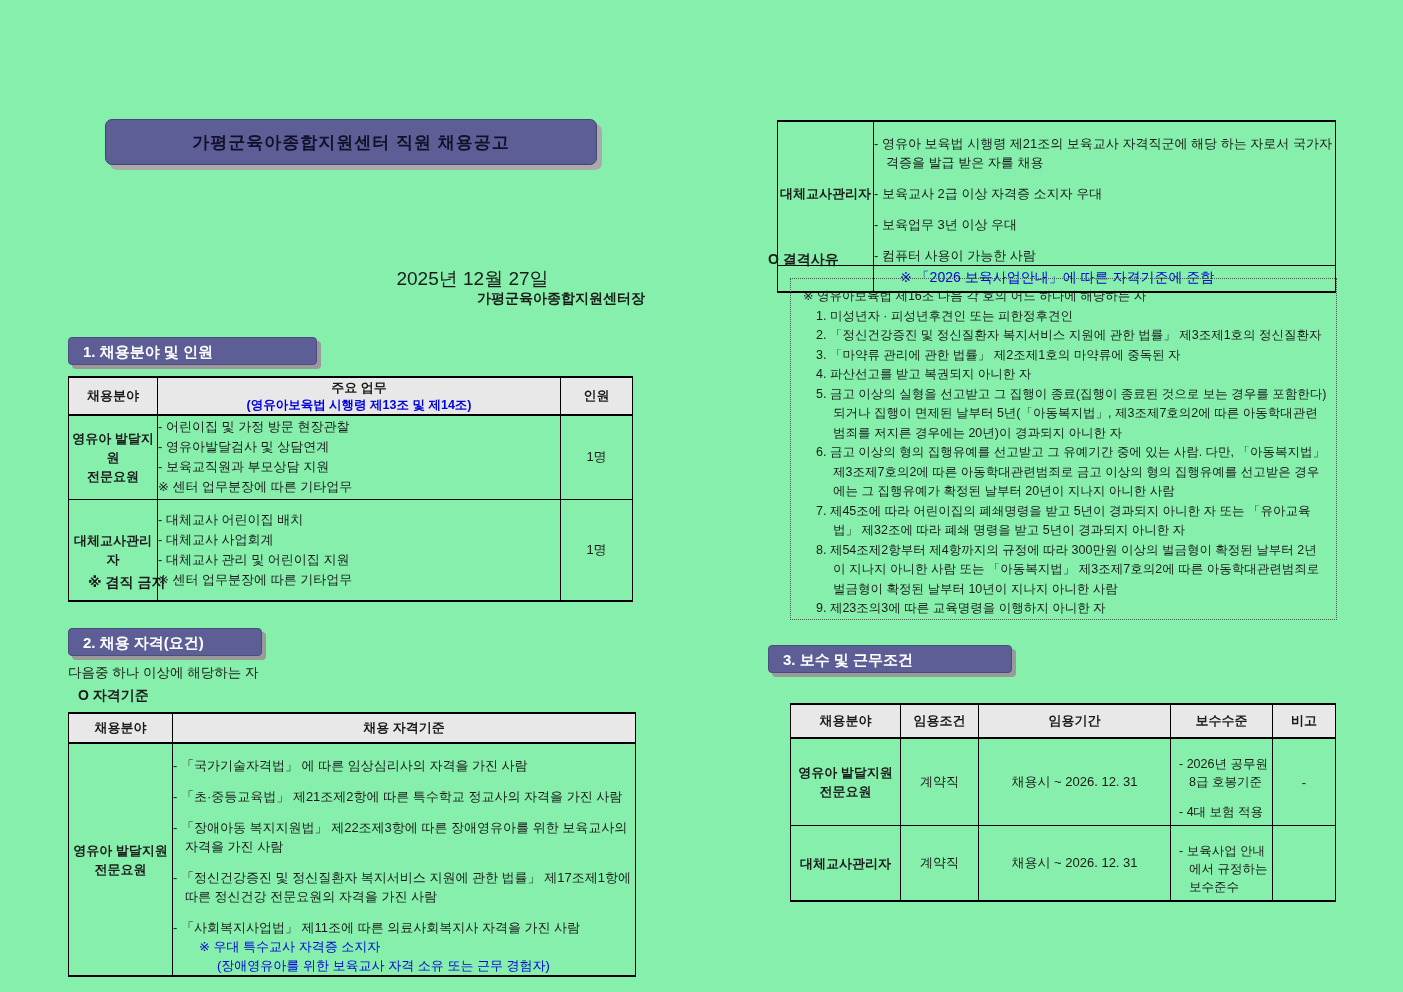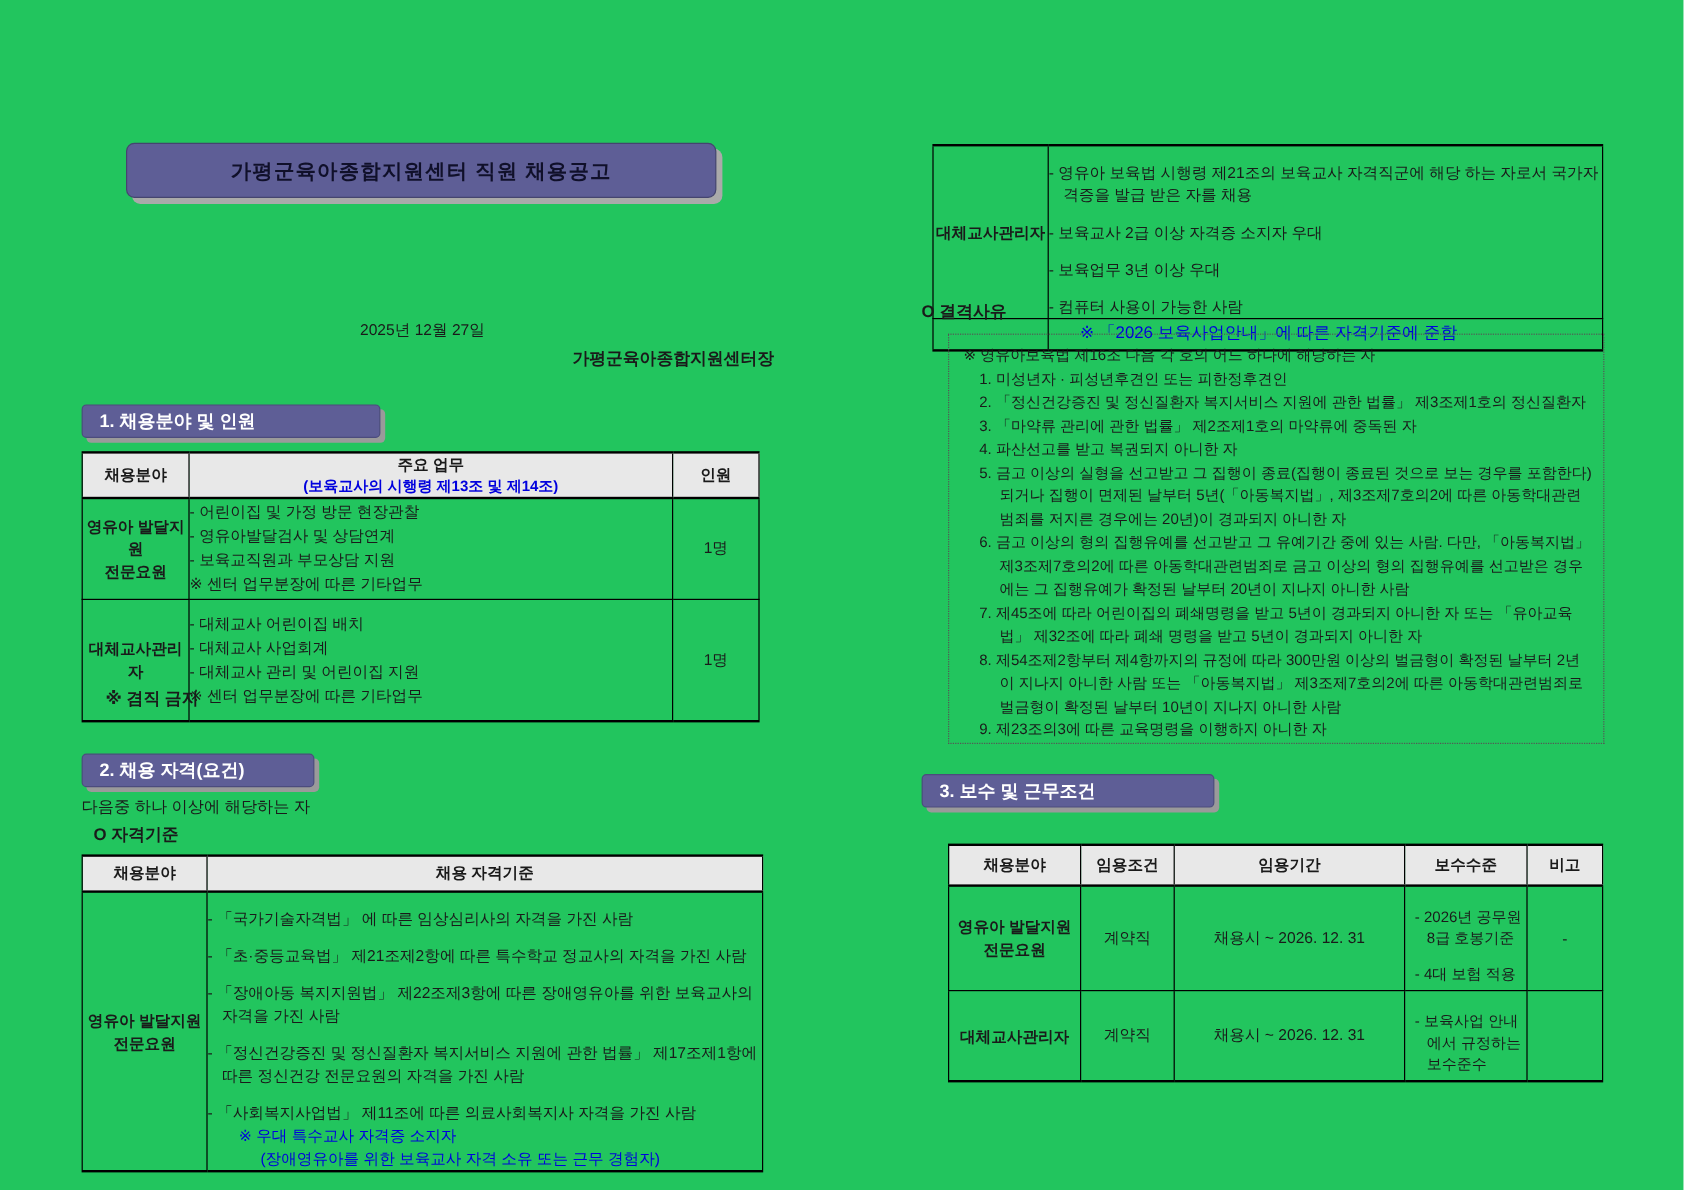--- a/index.html
+++ b/index.html
@@ -1,17 +1,17 @@
 <!DOCTYPE html>
 <html><head>
 <meta charset="utf-8">
 <style>
   html,body{margin:0;padding:0;background:#ffffff;}
   .page{
-    position:relative;width:1403px;height:992px;background:#22c55e;overflow:hidden;
+    position:relative;width:1403px;height:992px;background:#86efac;overflow:hidden;
     font-family:"Liberation Sans","DejaVu Sans",sans-serif;color:#1a1a1a;
   }
   
   .title-box{
     position:absolute;left:105px;top:119px;width:492px;height:46px;
     background:#5e5e96;border:1px solid #45456f;border-radius:7px;
     box-shadow:5px 5px 0 #aaaaaa;
     display:flex;align-items:center;justify-content:center;
     color:#10102a;font-weight:bold;font-size:17px;letter-spacing:1px;
     box-sizing:border-box;
@@ -23,21 +23,21 @@
     box-sizing:border-box;
   }
   .sec1{left:68px;top:337px;width:249px;}
   .sec2{left:68px;top:628px;width:194px;}
   .sec3{left:768px;top:645px;width:244px;}
   
   .intro{
     position:absolute;left:73px;top:192px;width:577px;margin:0;
     font-size:13.5px;line-height:27px;text-indent:15px;text-align:justify;color:#222222;
   }
-  .date-line{position:absolute;left:300px;top:266px;width:345px;text-align:left;font-size:13px;}
+  .date-line{position:absolute;left:300px;top:266px;width:345px;text-align:center;font-size:19px;}
   .signer-line{position:absolute;left:300px;top:290px;width:345px;text-align:right;font-size:14px;font-weight:bold;}
   .note-b{position:absolute;left:88px;top:574px;font-size:14px;font-weight:bold;}
   .lead{position:absolute;left:68px;top:664px;font-size:13.5px;}
   .sub-label{position:absolute;font-size:14px;font-weight:bold;}
   .lbl-criteria{left:78px;top:687px;}
   .lbl-disq{left:768px;top:251px;}
   
   table.tbl{position:absolute;border-collapse:collapse;table-layout:fixed;}
   table.tbl td{border:1px solid #000;font-size:13px;vertical-align:middle;box-sizing:border-box;padding:0;}
   table.tbl tr:first-child td{border-top:2px solid #000;}
@@ -99,21 +99,21 @@
     <colgroup>
         <col style="width:89px">
         <col style="width:403px">
         <col style="width:72px">
       </colgroup>
     <tbody>
         <tr class="hdr">
       <td>채용분야</td>
       <td>
         <div class="hdr-main">주요 업무</div>
-        <div class="hdr-sub blue">(보육교사의 시행령 제13조 및 제14조)</div>
+        <div class="hdr-sub blue">(영유아보육법 시행령 제13조 및 제14조)</div>
       </td>
       <td>인원</td>
     </tr>
     <tr class="r1">
       <td class="field">
         <div>영유아 발달지원</div>
         <div>전문요원</div>
       </td>
       <td class="listcell">
         <div class="line">- 어린이집 및 가정 방문 현장관찰</div>

